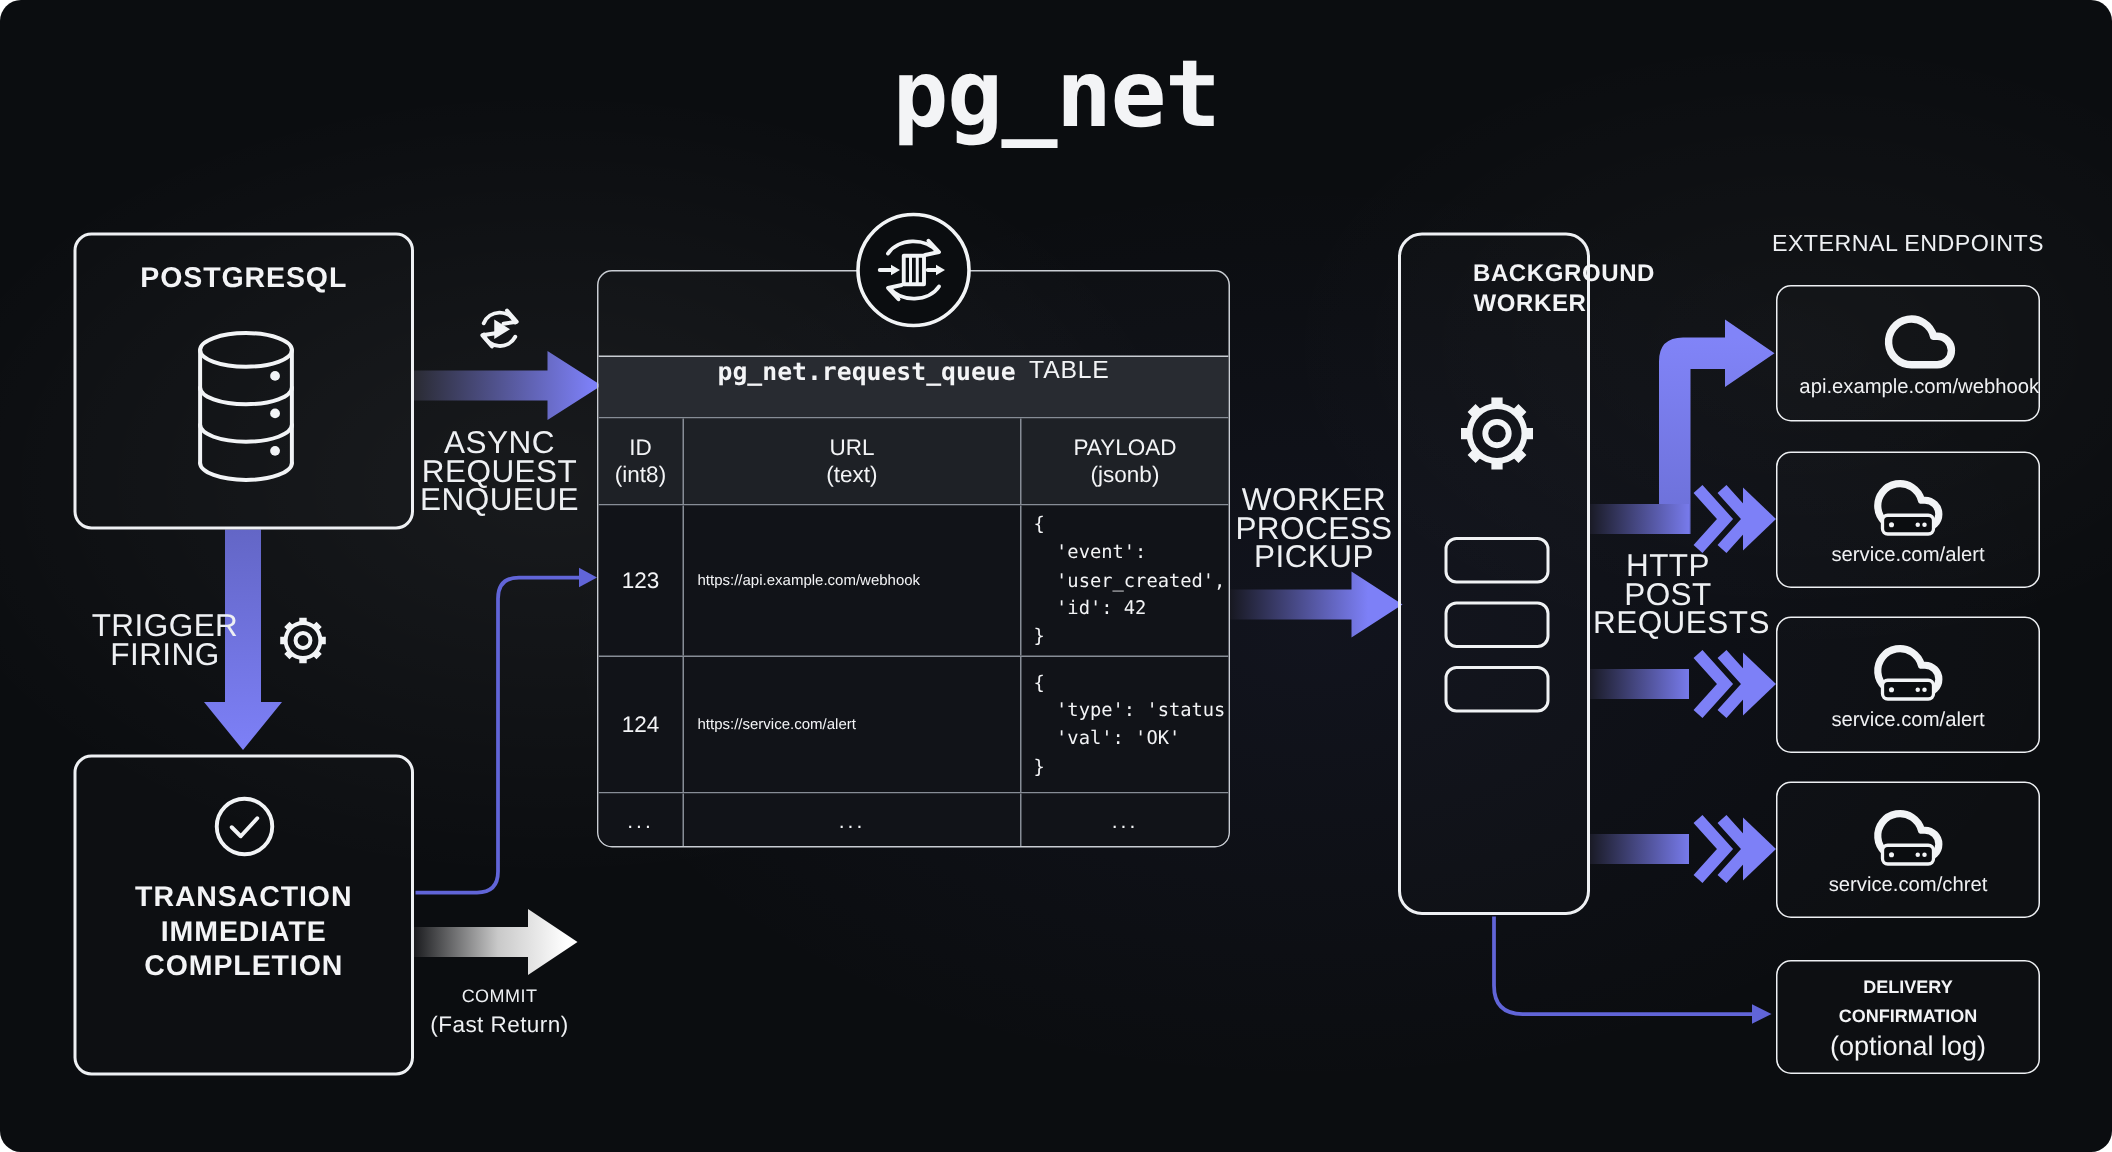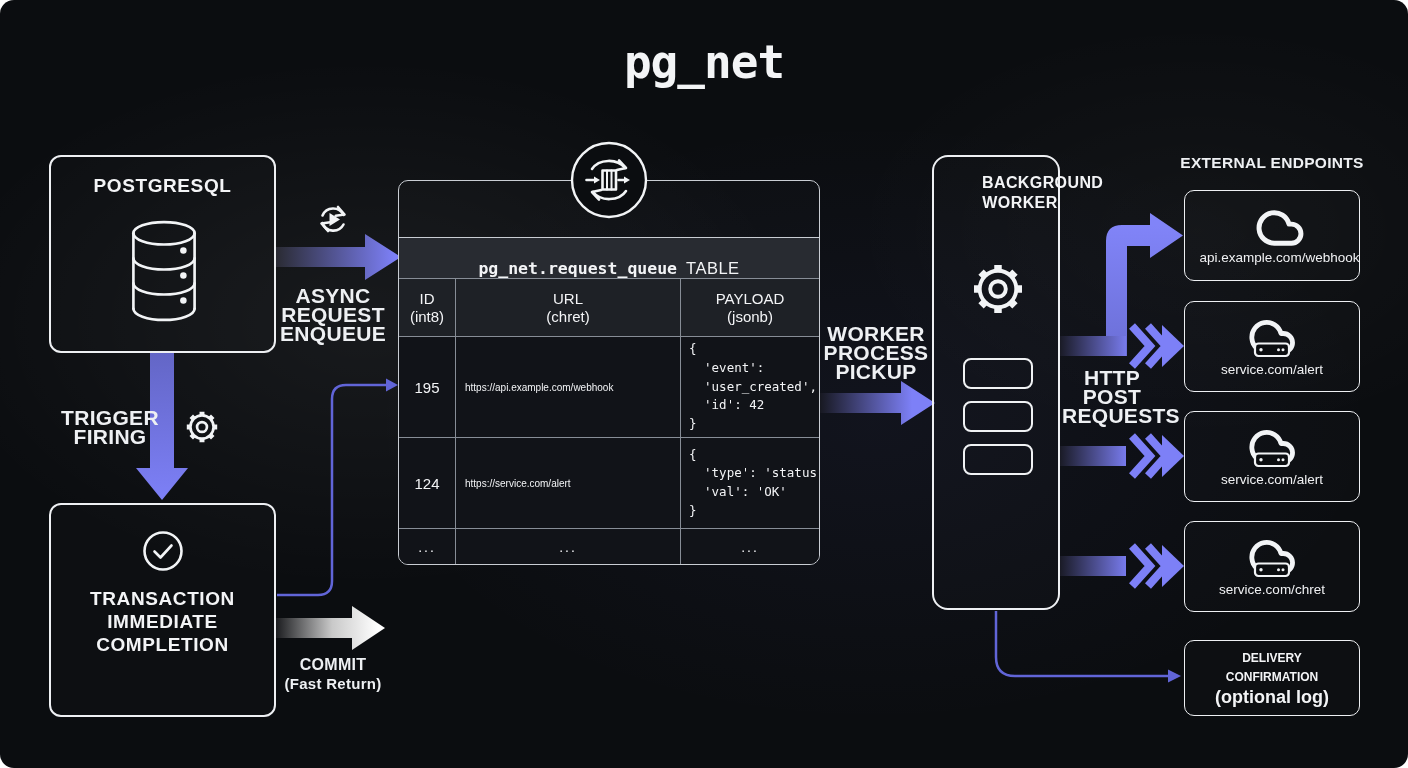--- a/index.html
+++ b/index.html
@@ -7,32 +7,32 @@
     position:relative;width:1408px;height:768px;overflow:hidden;border-radius:14px;
     background:
       radial-gradient(620px 380px at 26% 42%, rgba(255,255,255,0.055), transparent 70%),
       radial-gradient(700px 420px at 62% 55%, rgba(123,128,245,0.06), transparent 72%),
       radial-gradient(500px 300px at 85% 30%, rgba(255,255,255,0.03), transparent 70%),
       #0b0d10;
     font-family:"Liberation Sans",sans-serif;color:#f3f4f6;
   }
   .abs{position:absolute;}
   .pre{white-space:pre-line;}
-  .ctr{text-align:center;font-weight:bold;}
+  .ctr{text-align:center;}
   .title-wrap{left:0;top:30px;width:1408px;height:64px;display:flex;align-items:center;justify-content:center;}
-  .title-code{font-family:"DejaVu Sans Mono",monospace;font-weight:bold;font-size:46px;letter-spacing:-1px;}
+  .title-code{font-family:"DejaVu Sans Mono",monospace;font-weight:bold;font-size:62px;letter-spacing:-1px;}
   .title-rest{font-weight:bold;font-size:47px;letter-spacing:0.5px;margin-left:10px;white-space:pre;}
   .box{position:absolute;border:2px solid #eef0f3;border-radius:12px;background:rgba(255,255,255,0.012);box-sizing:border-box;}
   .box-title{font-weight:bold;font-size:19px;letter-spacing:0.6px;}
   .flow-label{font-size:21px;line-height:19px;letter-spacing:0.3px;color:#eef0f3;}
   svg .st{stroke:#f2f4f6;fill:none;stroke-width:2.6;stroke-linecap:round;stroke-linejoin:round;}
   
   .qtable{position:absolute;left:398px;top:180px;width:422px;height:385px;border:1.6px solid #c9cdd3;border-radius:10px;box-sizing:border-box;overflow:hidden;display:flex;flex-direction:column;background:rgba(255,255,255,0.01);}
   .t-top{height:56px;border-bottom:1.6px solid #c9cdd3;}
-  .t-title{height:40px;background:#282b31;border-bottom:1.5px solid #878d96;display:flex;align-items:flex-end;justify-content:center;gap:9px;}
+  .t-title{height:40px;background:#282b31;border-bottom:1.5px solid #878d96;display:flex;align-items:flex-start;justify-content:center;gap:9px;}
   .t-title .mono{font-family:"DejaVu Sans Mono",monospace;font-weight:bold;font-size:16.5px;}
   .t-title .suffix{font-size:16.5px;letter-spacing:0.5px;}
   .t-grid{display:grid;grid-template-columns:57px 225px 1fr;}
   .t-head{height:57px;background:#1e2126;border-bottom:1.5px solid #878d96;}
   .t-head > div{display:flex;flex-direction:column;align-items:center;justify-content:center;font-size:15px;line-height:18px;}
   .t-row{background:#111318;}
   .r1{height:100px;border-bottom:1.5px solid #878d96;}
   .r2{height:90px;border-bottom:1.5px solid #878d96;}
   .r3{flex:1;}
   .cell{display:flex;align-items:center;justify-content:center;box-sizing:border-box;font-size:15px;}
@@ -158,46 +158,46 @@
         <circle cx="22" cy="22" r="18.5"></circle>
         <path d="M13.5 22.5 L19.5 28.5 L30.5 16.5"></path>
       </g>
     </svg>
     <div class="ctr pre box-title" style="margin-top:14px;line-height:23px;">TRANSACTION
 IMMEDIATE
 COMPLETION</div>
   </div>
 
   <div class="abs ctr" style="left:253px;top:655px;width:160px;z-index:2;">
-    <div class="flow-label" style="font-size:16px;">COMMIT</div>
+    <div class="flow-label" style="font-size:12px;">COMMIT</div>
     <div class="flow-label" style="font-size:15px;">(Fast Return)</div>
   </div>
 
   <div class="qtable" style="z-index:2;">
     <div class="t-top"></div>
     <div class="t-title">
       <span class="mono">pg_net.request_queue</span>
       <span class="suffix">TABLE</span>
     </div>
     <div class="t-grid t-head">
       <div class="bR">
         <span>ID</span>
           <span>(int8)</span>
       </div>
       <div class="bR">
         <span>URL</span>
-          <span>(chret)</span>
+          <span>(text)</span>
       </div>
       <div>
         <span>PAYLOAD</span>
           <span>(jsonb)</span>
       </div>
     </div>
     <div class="t-grid t-row r1">
-      <div class="cell bR">195</div>
+      <div class="cell bR">123</div>
       <div class="cell url bR">https://api.example.com/webhook</div>
       <div class="cell payload">{
   'event':
   'user_created',
   'id': 42
 }</div>
     </div>
     <div class="t-grid t-row r2">
       <div class="cell bR">124</div>
       <div class="cell url bR">https://service.com/alert</div>

